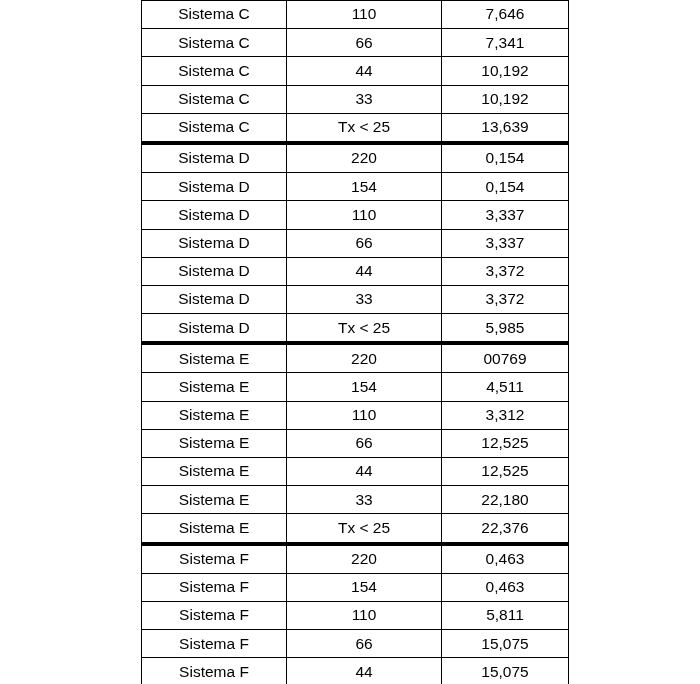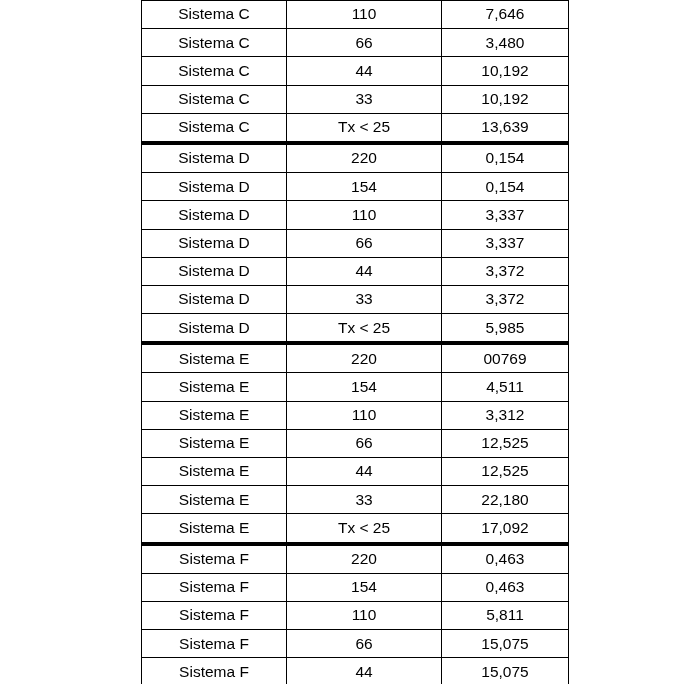--- a/index.html
+++ b/index.html
@@ -69,21 +69,21 @@
       </colgroup>
       <tbody id="table-body">
           <tr class="first-row">
             <td>Sistema C</td>
             <td>110</td>
             <td>7,646</td>
           </tr>
           <tr>
             <td>Sistema C</td>
             <td>66</td>
-            <td>3,480</td>
+            <td>7,341</td>
           </tr>
           <tr>
             <td>Sistema C</td>
             <td>44</td>
             <td>10,192</td>
           </tr>
           <tr>
             <td>Sistema C</td>
             <td>33</td>
             <td>10,192</td>
@@ -154,21 +154,21 @@
             <td>12,525</td>
           </tr>
           <tr>
             <td>Sistema E</td>
             <td>33</td>
             <td>22,180</td>
           </tr>
           <tr class="group-end">
             <td>Sistema E</td>
             <td>Tx &lt; 25</td>
-            <td>17,092</td>
+            <td>22,376</td>
           </tr>
           <tr>
             <td>Sistema F</td>
             <td>220</td>
             <td>0,463</td>
           </tr>
           <tr>
             <td>Sistema F</td>
             <td>154</td>
             <td>0,463</td>

